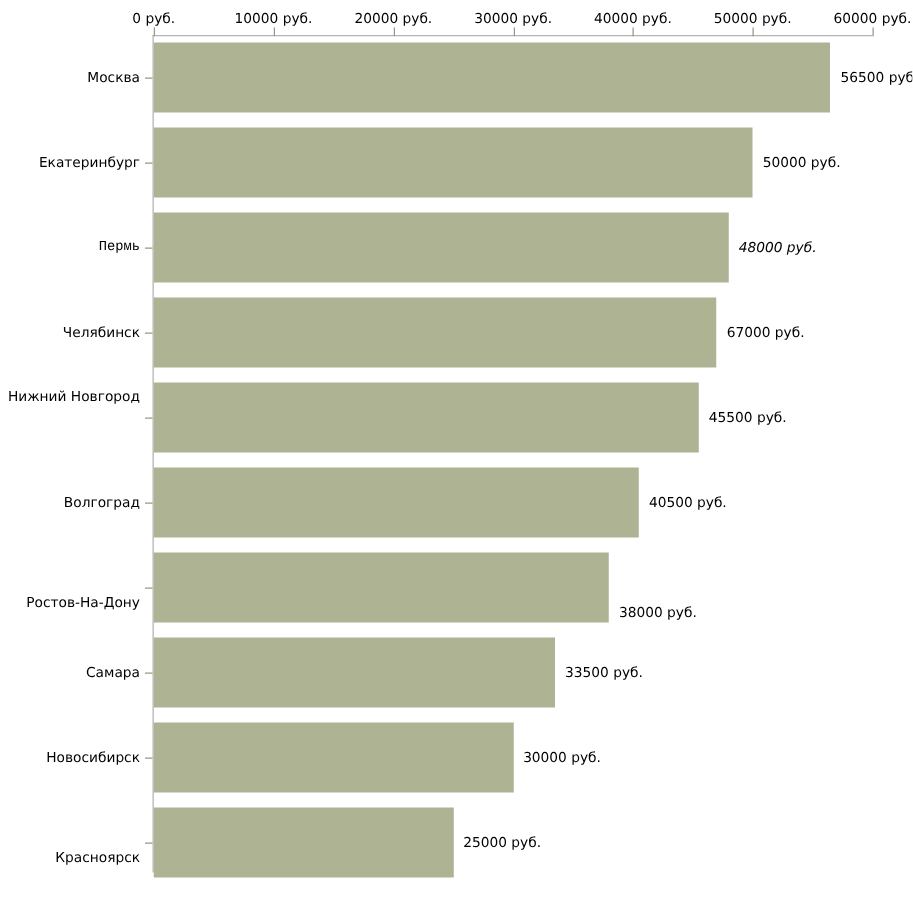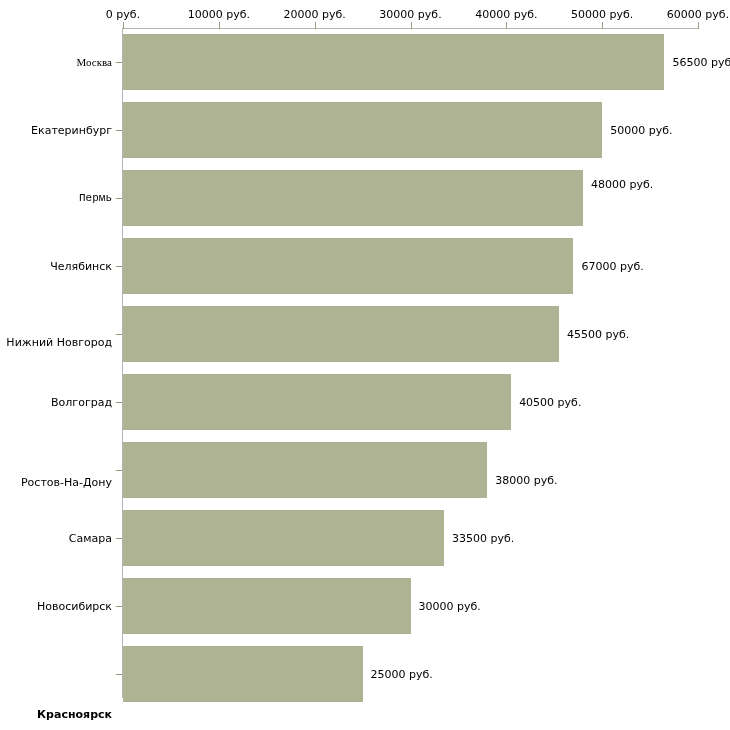--- a/index.html
+++ b/index.html
@@ -136,50 +136,50 @@
         <div class="tick-left" style="top: 198px; background: rgb(154, 154, 125);"></div>
         <div class="tick-left" style="top: 266px; background: rgb(154, 154, 125);"></div>
         <div class="tick-left" style="top: 334px; background: rgb(154, 154, 125);"></div>
         <div class="tick-left" style="top: 402px; background: rgb(154, 154, 125);"></div>
         <div class="tick-left" style="top: 470px; background: rgb(154, 154, 125);"></div>
         <div class="tick-left" style="top: 538px; background: rgb(154, 154, 125);"></div>
         <div class="tick-left" style="top: 606px; background: rgb(154, 154, 125);"></div>
         <div class="tick-left" style="top: 674px; background: rgb(154, 154, 125);"></div>
       </div>
     <div id="ylabels-layer">
-        <div class="ytick-label" style="top: 62px; color: rgb(0, 0, 0); font-family: Liberation Serif, serif;">Москва</div>
+        <div class="ytick-label" style="top: 62px; color: rgb(0, 0, 0);">Москва</div>
         <div class="ytick-label" style="top: 130px; color: rgb(0, 0, 0);">Екатеринбург</div>
         <div class="ytick-label" style="top: 198px; color: rgb(0, 0, 0); font-family: Liberation Mono, monospace;">Пермь</div>
         <div class="ytick-label" style="top: 266px; color: rgb(0, 0, 0);">Челябинск</div>
-        <div class="ytick-label" style="top: 342px; color: rgb(0, 0, 0);">Нижний Новгород</div>
+        <div class="ytick-label" style="top: 317px; color: rgb(0, 0, 0);">Нижний Новгород</div>
         <div class="ytick-label" style="top: 402px; color: rgb(0, 0, 0);">Волгоград</div>
         <div class="ytick-label" style="top: 482px; color: rgb(0, 0, 0);">Ростов-На-Дону</div>
         <div class="ytick-label" style="top: 538px; color: rgb(0, 0, 0);">Самара</div>
         <div class="ytick-label" style="top: 606px; color: rgb(0, 0, 0);">Новосибирск</div>
-        <div class="ytick-label" style="top: 714px; color: rgb(0, 0, 0); font-weight: bold;">Красноярск</div>
+        <div class="ytick-label" style="top: 686px; color: rgb(0, 0, 0);">Красноярск</div>
       </div>
     <div id="bars-layer">
         <div class="bar" title="Москва" style="top: 34px; width: 541.458px; height: 56px; background: rgb(174, 179, 148);"></div>
         <div class="bar" title="Екатеринбург" style="top: 102px; width: 479.167px; height: 56px; background: rgb(174, 179, 148);"></div>
         <div class="bar" title="Пермь" style="top: 170px; width: 460px; height: 56px; background: rgb(174, 179, 148);"></div>
         <div class="bar" title="Челябинск" style="top: 238px; width: 450.417px; height: 56px; background: rgb(174, 179, 148);"></div>
         <div class="bar" title="Нижний Новгород" style="top: 306px; width: 436.042px; height: 56px; background: rgb(174, 179, 148);"></div>
         <div class="bar" title="Волгоград" style="top: 374px; width: 388.125px; height: 56px; background: rgb(174, 179, 148);"></div>
         <div class="bar" title="Ростов-На-Дону" style="top: 442px; width: 364.167px; height: 56px; background: rgb(174, 179, 148);"></div>
         <div class="bar" title="Самара" style="top: 510px; width: 321.042px; height: 56px; background: rgb(174, 179, 148);"></div>
         <div class="bar" title="Новосибирск" style="top: 578px; width: 287.5px; height: 56px; background: rgb(174, 179, 148);"></div>
         <div class="bar" title="Красноярск" style="top: 646px; width: 239.583px; height: 56px; background: rgb(174, 179, 148);"></div>
       </div>
     <div id="values-layer">
         <div class="bar-value" style="top: 62px; left: 672.458px; color: rgb(0, 0, 0);">56500 руб</div>
         <div class="bar-value" style="top: 130px; left: 610.167px; color: rgb(0, 0, 0);">50000 руб.</div>
-        <div class="bar-value" style="top: 184px; left: 591px; color: rgb(0, 0, 0);">48000 руб.</div>
+        <div class="bar-value" style="top: 198px; left: 591px; color: rgb(0, 0, 0); font-style: italic;">48000 руб.</div>
         <div class="bar-value" style="top: 266px; left: 581.417px; color: rgb(0, 0, 0);">67000 руб.</div>
         <div class="bar-value" style="top: 334px; left: 567.042px; color: rgb(0, 0, 0);">45500 руб.</div>
         <div class="bar-value" style="top: 402px; left: 519.125px; color: rgb(0, 0, 0);">40500 руб.</div>
-        <div class="bar-value" style="top: 480px; left: 495.167px; color: rgb(0, 0, 0);">38000 руб.</div>
+        <div class="bar-value" style="top: 490px; left: 495.167px; color: rgb(0, 0, 0);">38000 руб.</div>
         <div class="bar-value" style="top: 538px; left: 452.042px; color: rgb(0, 0, 0);">33500 руб.</div>
         <div class="bar-value" style="top: 606px; left: 418.5px; color: rgb(0, 0, 0);">30000 руб.</div>
         <div class="bar-value" style="top: 674px; left: 370.583px; color: rgb(0, 0, 0);">25000 руб.</div>
       </div>
 
   </div>
 </div>
 
 </body></html>

